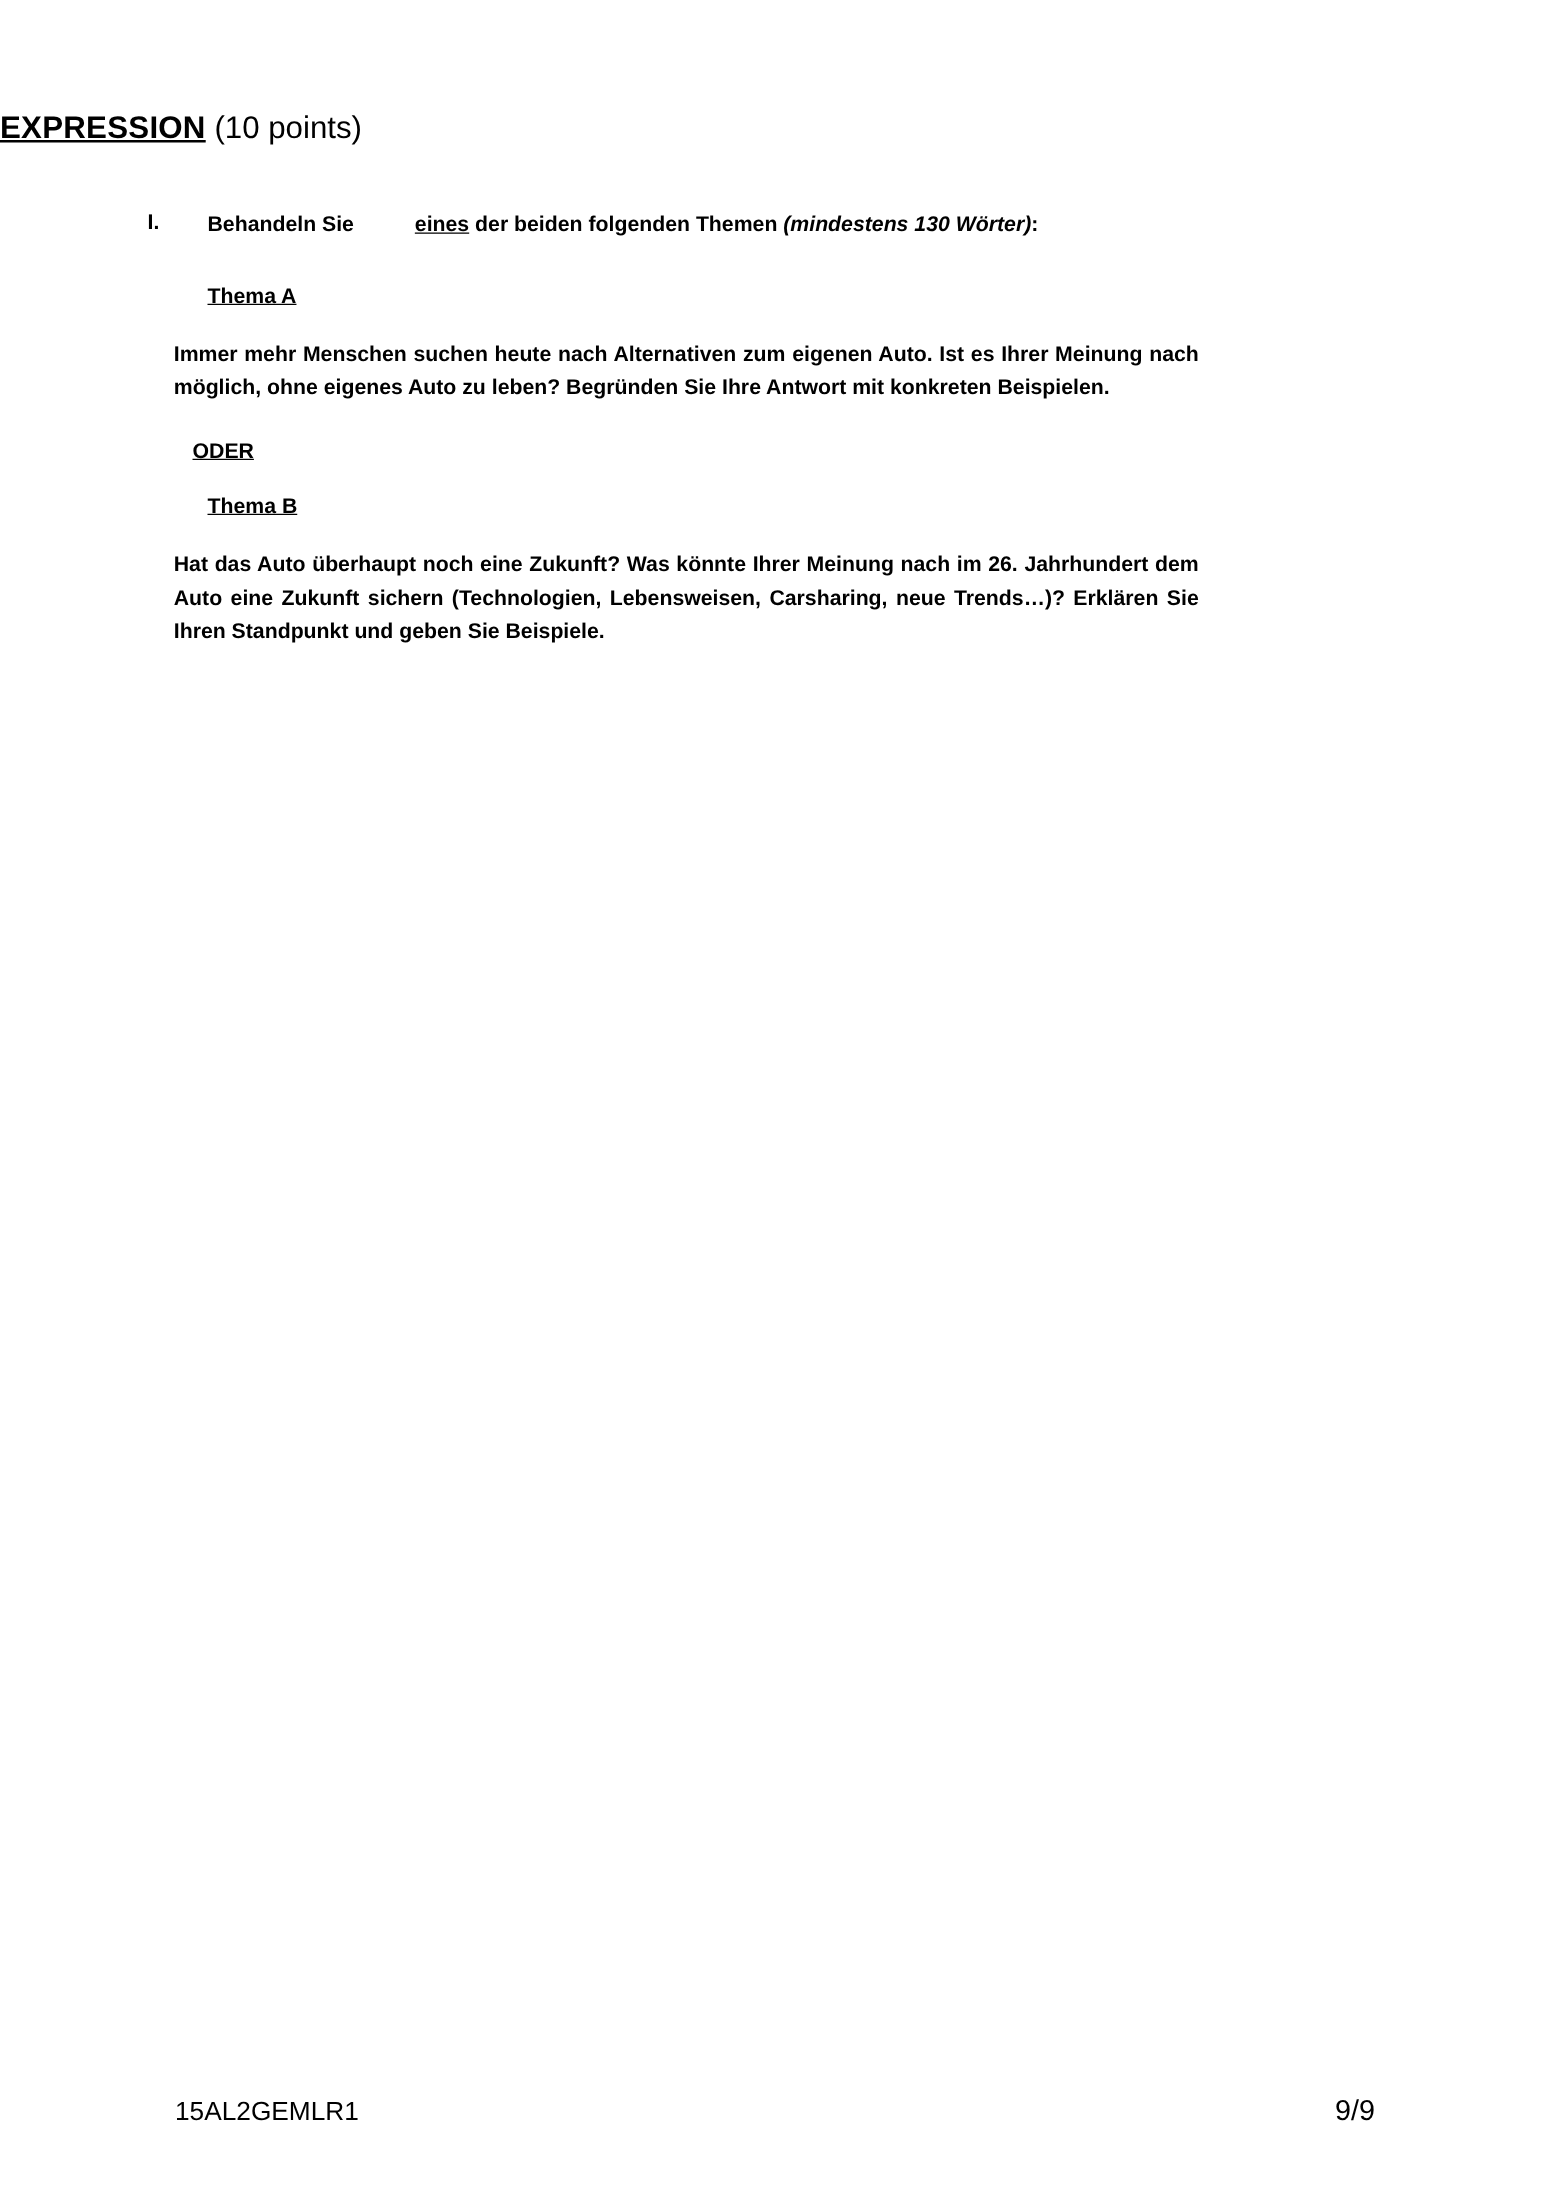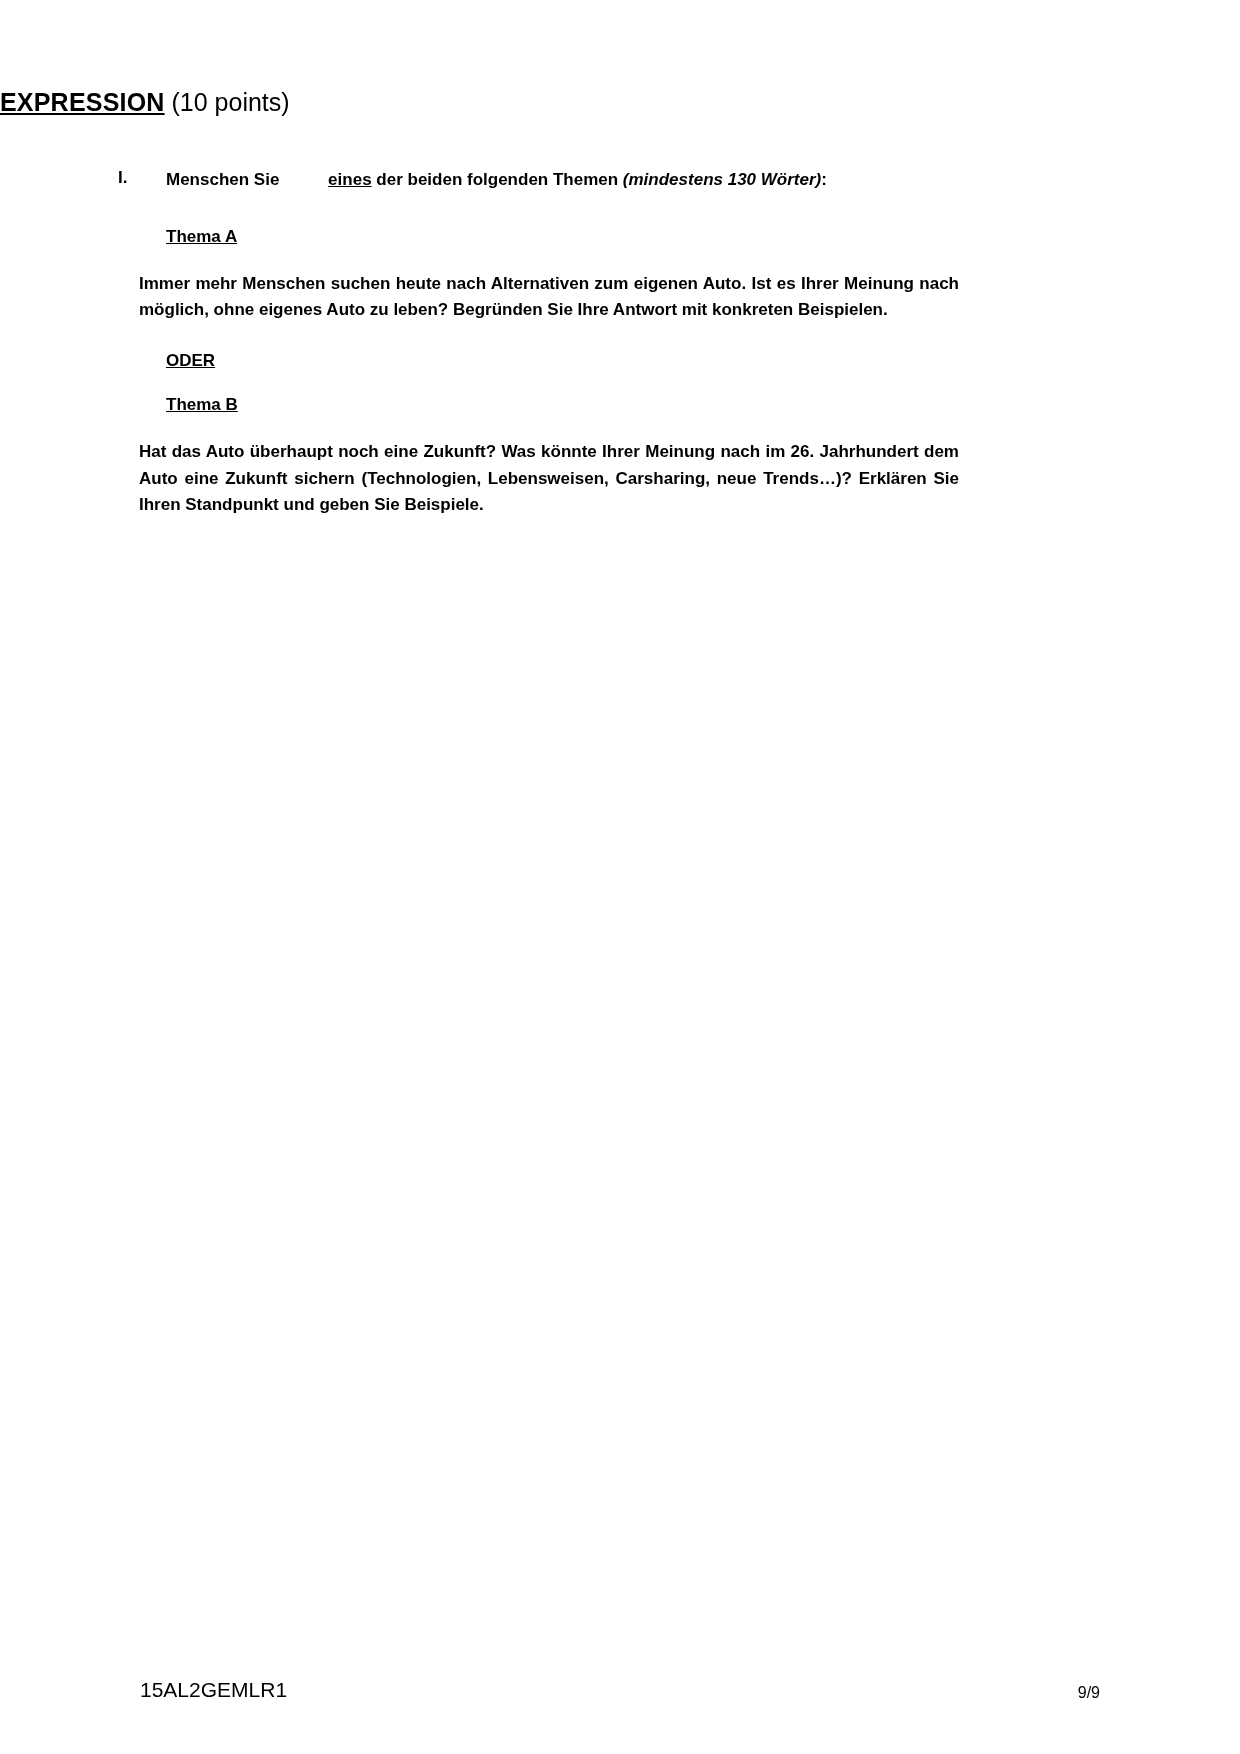--- a/index.html
+++ b/index.html
@@ -90,21 +90,21 @@
     line-height: 1.55;
     text-align: justify;
     margin: 0 0 28px 21px;
     width: 820px;
   }
 
   .oder {
     font-size: 17px;
     font-weight: bold;
     text-decoration: underline;
-    margin: 0 0 24px 48px;
+    margin: 0 0 24px 36px;
   }
 
   
   .footer {
     position: absolute;
     bottom: 0;
     left: 0;
     width: 1240px;
     height: 120px;
   }
@@ -112,37 +112,37 @@
     position: absolute;
     left: 140px;
     bottom: 52px;
     font-size: 21px;
     text-align: center;
   }
   .footer-right {
     position: absolute;
     right: 140px;
     bottom: 52px;
-    font-size: 16px;
+    font-size: 23px;
   }
 </style>
 </head>
 <body>
 
 <div class="page">
 
   <div class="title-block">
     <span class="title-main">EXPRESSION</span><span class="title-points"> (10 points)</span>
   </div>
 
   <div class="content">
 
     <div class="instruction-row">
       <div class="instruction-num">I.</div>
-      <div class="instruction-text"><span>Menschen Sie </span><span class="u">eines</span><span> der beiden folgenden Themen </span><span class="ital">(mindestens 130 Wörter)</span><span>:</span></div>
+      <div class="instruction-text"><span>Behandeln Sie </span><span class="u">eines</span><span> der beiden folgenden Themen </span><span class="ital">(mindestens 130 Wörter)</span><span>:</span></div>
     </div>
 
     <div class="sub-head">Thema A</div>
     <div class="para">Immer mehr Menschen suchen heute nach Alternativen zum eigenen Auto. Ist es Ihrer Meinung nach möglich, ohne eigenes Auto zu leben? Begründen Sie Ihre Antwort mit konkreten Beispielen.</div>
 
     <div class="oder">ODER</div>
 
     <div class="sub-head">Thema B</div>
     <div class="para">Hat das Auto überhaupt noch eine Zukunft? Was könnte Ihrer Meinung nach im 26. Jahrhundert dem Auto eine Zukunft sichern (Technologien, Lebensweisen, Carsharing, neue Trends…)? Erklären Sie Ihren Standpunkt und geben Sie Beispiele.</div>
 

